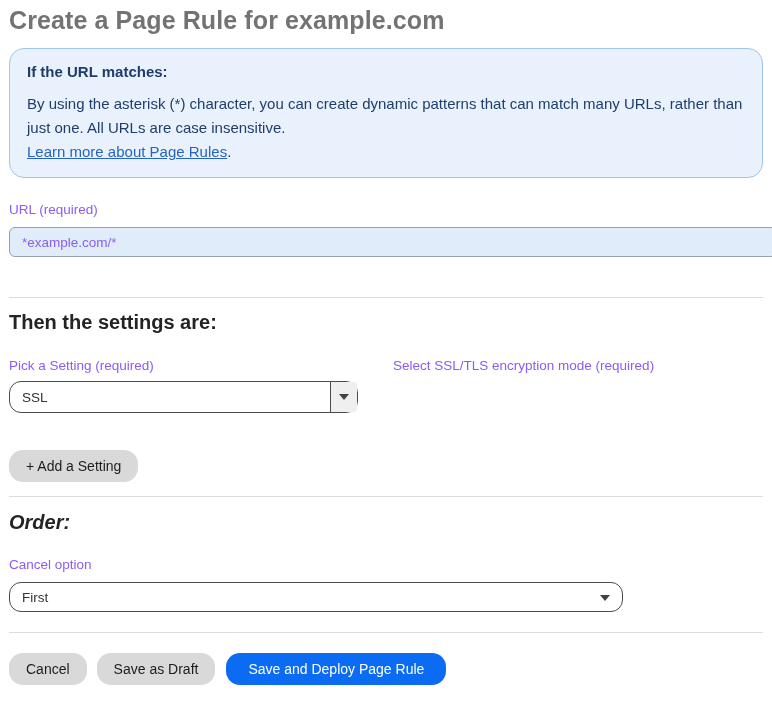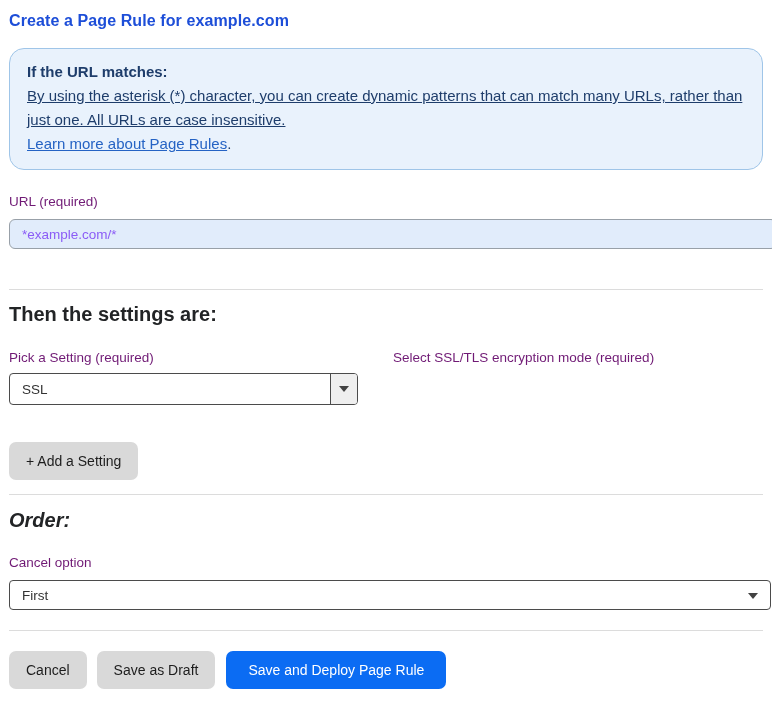--- a/index.html
+++ b/index.html
@@ -5,50 +5,50 @@
   * { margin: 0; padding: 0; box-sizing: border-box; }
   html, body {
     width: 772px; height: 711px;
     background: #ffffff;
     font-family: "Liberation Sans", sans-serif;
     overflow: hidden;
   }
   .container { padding: 8px 9px 0 9px; }
 
   .page-title {
-    font-size: 16px;
+    font-size: 25px;
     font-weight: 700;
-    color: #1d4ed8;
+    color: #737373;
     line-height: 25px;
     letter-spacing: 0.1px;
   }
 
   .info-box {
     margin-top: 15px;
     background: #e9f2fc;
     border: 1px solid #9fc5e8;
     border-radius: 15px;
     padding: 11px 17px 13px 17px;
     color: #1e3d6b;
     font-size: 15px;
     line-height: 24px;
   }
   .info-heading { font-weight: 700; }
-  .info-body { margin-top: 0; text-decoration: underline; }
+  .info-body { margin-top: 8px; }
   .info-link-row { }
   .info-link {
     color: #2563c4;
     text-decoration: underline;
     cursor: pointer;
   }
   .info-link-suffix { color: #1e3d6b; }
 
   .field-label {
     font-size: 13.5px;
-    color: #701a75;
+    color: #8b5cf6;
     line-height: 17px;
   }
   .url-label { margin-top: 23px; }
 
   .url-input {
     margin-top: 9px;
     width: 768px;
     height: 30px;
     background: #e1ecfb;
     border: 1px solid #98a0a8;
@@ -86,21 +86,21 @@
   }
   .settings-col-left  { width: 349px; }
   .settings-col-right { width: 286px; }
 
   .select-box {
     position: relative;
     margin-top: 7px;
     height: 32px;
     background: #ffffff;
     border: 1px solid #4b4b4b;
-    border-radius: 4px;
+    border-radius: 12px;
     cursor: pointer;
     display: flex;
     align-items: center;
   }
   .select-value {
     font-size: 13.5px;
     color: #333333;
     padding-left: 12px;
   }
   .caret {
@@ -123,41 +123,41 @@
   .select-caret-inline {
     position: absolute;
     right: 12px;
     top: 13px;
   }
 
   .btn {
     font-family: "Liberation Sans", sans-serif;
     font-size: 14px;
     border: none;
-    border-radius: 7px;
-    height: 38px;
+    border-radius: 14px;
+    height: 32px;
     cursor: pointer;
     display: inline-flex;
     align-items: center;
     justify-content: center;
   }
   .btn-gray {
     background: #d9d9d9;
     color: #1d1d1d;
     padding: 0 17px;
   }
   .btn-blue {
     background: #0b6cf3;
     color: #ffffff;
     padding: 0 22px;
   }
   .add-setting-btn { margin-top: 37px; }
 
   .order-label { margin-top: 24px; }
-  .order-select { width: 762px; margin-top: 9px; height: 30px; }
+  .order-select { width: 614px; margin-top: 9px; height: 30px; }
   .order-select .select-caret-inline { top: 12px; }
 
   .help-text {
     margin-top: 7px;
     font-size: 13.5px;
     color: #424242;
     line-height: 21.5px;
     max-width: 740px;
   }
 

